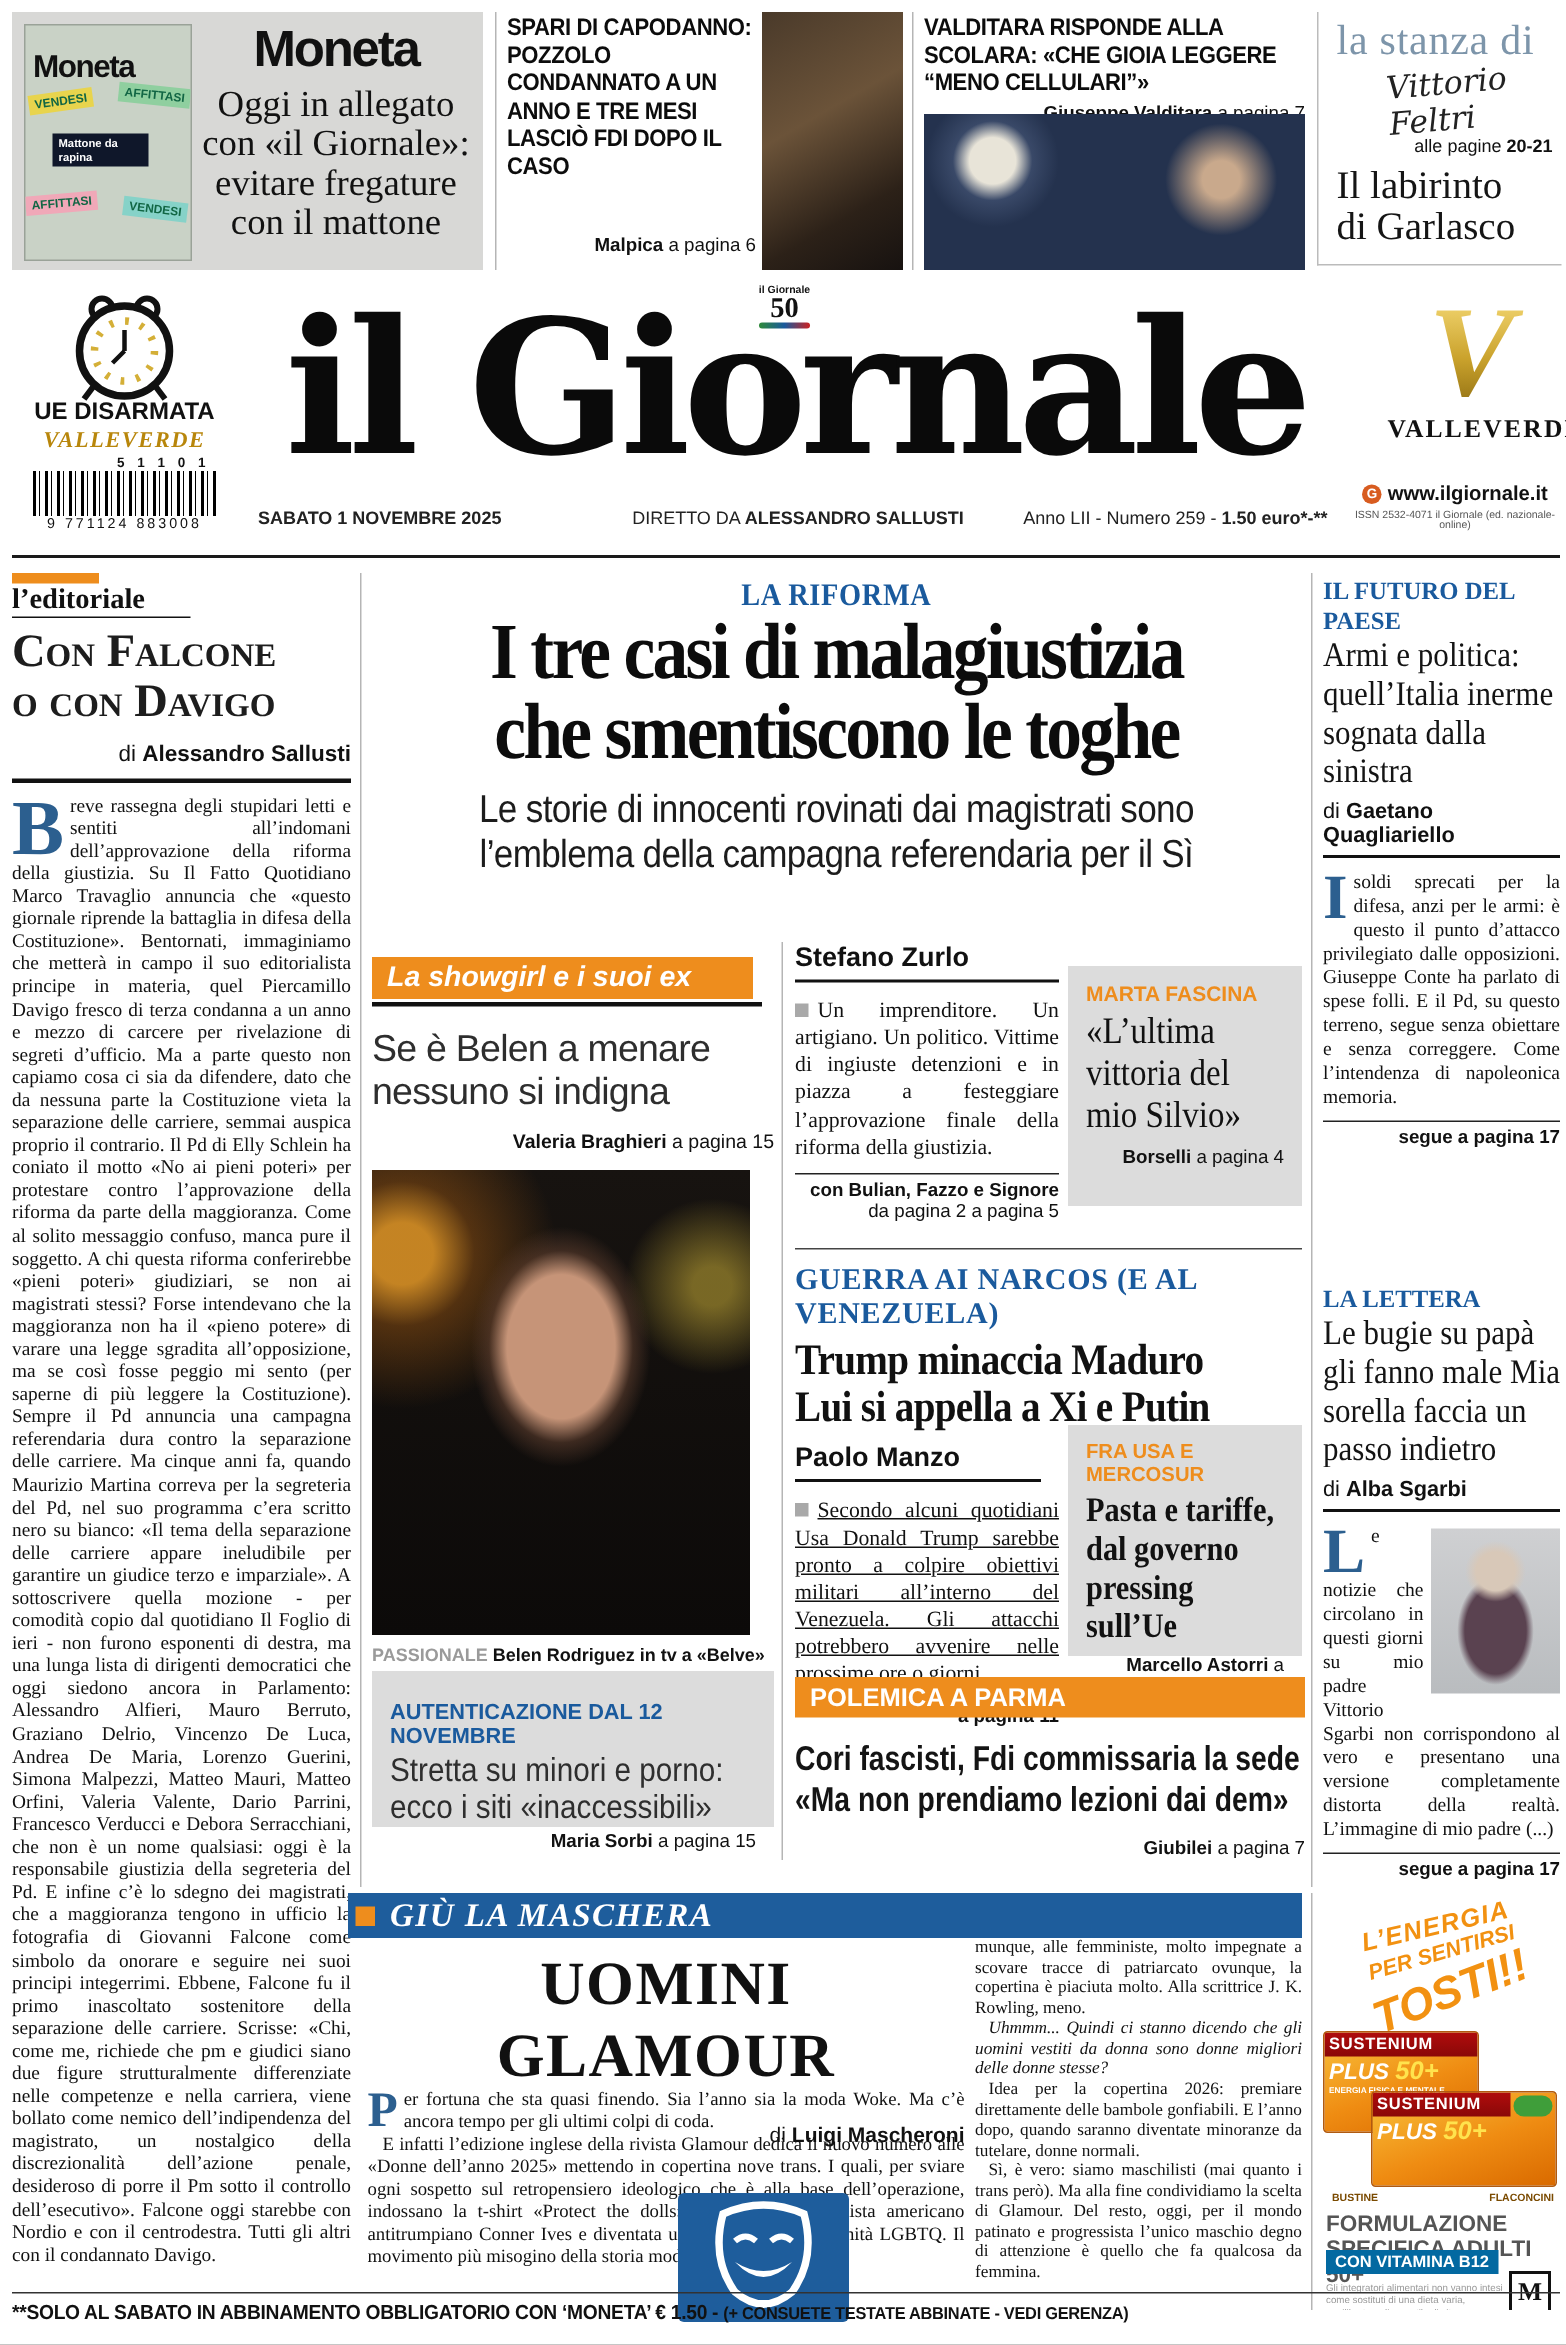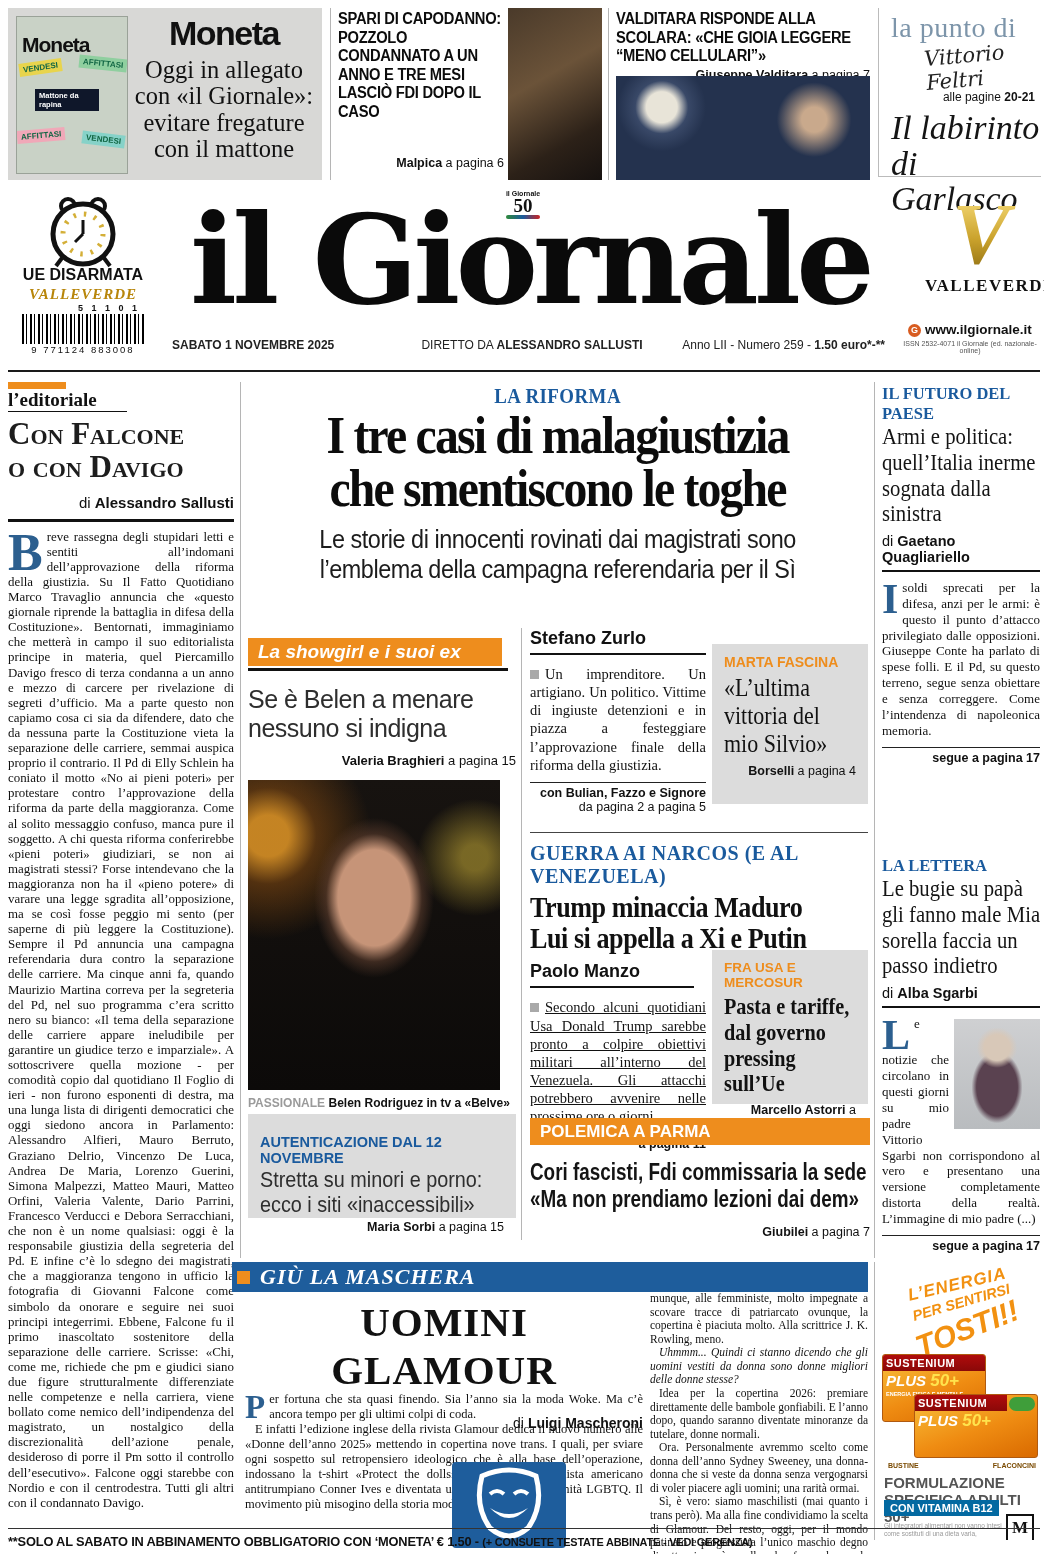--- a/index.html
+++ b/index.html
@@ -25,21 +25,21 @@
   .moneta-title{font:bold 34px "Liberation Sans",sans-serif;letter-spacing:-1.5px;margin:2px 0 4px;}
   .moneta-text{font-size:24.5px;line-height:1.08;}
   .brief-h{font:bold 16px "Liberation Sans",sans-serif;line-height:1.16;letter-spacing:-.3px;transform:scaleX(.92);transform-origin:0 0;white-space:normal;color:#0c0c0c;}
   .brief-by{font-size:12.5px;font-family:"Liberation Sans",sans-serif;}
   .photo{background:#555;}
   .pozzolo{background:linear-gradient(150deg,#4a3a2a 0%,#6b5339 40%,#2c2118 75%,#171210 100%);}
   .valditara{background:radial-gradient(circle at 18% 30%,#e8e4d8 0 7%,rgba(120,140,180,.25) 12%,transparent 20%),radial-gradient(circle at 78% 42%,#c9a98c 0 6%,#24324e 18%),linear-gradient(100deg,#101c33,#2c4a7e 55%,#1b2a47);}
   .stanza{left:878px;top:8px;width:162px;height:168px;border-left:1px solid #bbb;border-bottom:1px solid #bbb;}
   .stanza-kicker{font-size:28px;color:#7d95aa;letter-spacing:.5px;}
   .signature{font:italic 21px "DejaVu Serif",serif;transform:rotate(-5deg);display:inline-block;color:#222;}
-  .stanza-title{font-size:34px;line-height:1.05;color:#151515;font-style:italic;}
+  .stanza-title{font-size:26px;line-height:1.05;color:#151515;}
 
   
   .logo{font-family:"DejaVu Serif",serif;font-weight:bold;font-size:124px;letter-spacing:-5px;line-height:1;color:#0a0a0a;}
   .anniv-line{height:4px;border-radius:2px;background:linear-gradient(90deg,#2f8a3a,#1a5a9d,#c22);}
   .gold-v{font:italic bold 86px "Liberation Serif",serif;background:linear-gradient(#f8dd7a,#caa22c 55%,#8a6a10);-webkit-background-clip:text;background-clip:text;color:transparent;line-height:.95;}
   .vv-name{font:bold 17px "Liberation Serif",serif;letter-spacing:1.5px;}
   .globe{display:inline-block;width:13px;height:13px;border-radius:50%;background:#d85c20;color:#fff;font:bold 9px/13px "Liberation Sans",sans-serif;text-align:center;vertical-align:1px;}
   .barcode{background:repeating-linear-gradient(90deg,#000 0 2px,#fff 2px 4px,#000 4px 5px,#fff 5px 8px);}
 
   
@@ -124,21 +124,21 @@
 
   <div class="abs" style="left:616px;top:10px;width:254px;height:170px;">
     <div class="brief-h" style="width:276px;">VALDITARA RISPONDE ALLA SCOLARA: «CHE GIOIA LEGGERE “MENO CELLULARI”»</div>
     <div class="brief-by right" style="margin-top:2px;">
       <span class="b">Giuseppe Valditara</span><span> a pagina 7</span>
     </div>
     <div class="abs photo valditara" style="left:0;top:66px;width:254px;height:104px;"></div>
   </div>
 
   <div class="abs stanza">
-    <div class="stanza-kicker" style="padding:4px 0 0 12px;">la punto di</div>
+    <div class="stanza-kicker" style="padding:4px 0 0 12px;">la stanza di</div>
     <div style="padding-left:46px;margin-top:-2px;"><span class="signature">Vittorio Feltri</span></div>
     <div class="sans right" style="font-size:12px;padding-right:6px;">
       <span>alle pagine </span><span class="b">20-21</span>
     </div>
     <div class="stanza-title" style="padding:6px 0 0 12px;">
       <div>Il labirinto</div>
       <div>di Garlasco</div>
     </div>
   </div>
 
@@ -337,21 +337,20 @@
       </div>
     </div>
     <div class="abs just glam-txt" style="left:0;top:94px;width:398px;height:162px;overflow:hidden;">
       <p style="margin:0;"><span class="dropcap" style="font-size:33px;">P</span><span>er fortuna che sta quasi finendo. Sia l’anno sia la moda Woke. Ma c’è ancora tempo per gli ultimi colpi di coda.</span></p>
       <p style="margin:0;text-indent:10px;">E infatti l’edizione inglese della rivista Glamour dedica il nuovo numero alle «Donne dell’anno 2025» mettendo in copertina nove trans. I quali, per sviare ogni sospetto sul retropensiero ideologico che è alla base dell’operazione, indossano la t-shirt «Protect the dolls» disegnata dallo stilista americano antitrumpiano Conner Ives e diventata un simbolo della comunità LGBTQ. Il movimento più misogino della storia moderna. Co-</p>
     </div>
     <div class="abs just glam-txt2" style="left:405px;top:-6px;width:218px;height:262px;overflow:hidden;">
       <p style="margin:0;">munque, alle femministe, molto impegnate a scovare tracce di patriarcato ovunque, la copertina è piaciuta molto. Alla scrittrice J. K. Rowling, meno.</p>
       <p style="margin:0;text-indent:9px;font-style:italic;">Uhmmm... Quindi ci stanno dicendo che gli uomini vestiti da donna sono donne migliori delle donne stesse?</p>
       <p style="margin:0;text-indent:9px;">Idea per la copertina 2026: premiare direttamente delle bambole gonfiabili. E l’anno dopo, quando saranno diventate minoranze da tutelare, donne normali.</p>
-      <p style="margin:0;text-indent:9px;">Ora. Personalmente avremmo scelto come donna dell’anno Sydney Sweeney, una donna-donna che si veste da donna senza vergognarsi di voler piacere agli uomini; una rarità ormai.</p>
       <p style="margin:0;text-indent:9px;">Sì, è vero: siamo maschilisti (mai quanto i trans però). Ma alla fine condividiamo la scelta di Glamour. Del resto, oggi, per il mondo patinato e progressista l’unico maschio degno di attenzione è quello che fa qualcosa da femmina.</p>
     </div>
   </div>
 
   <div class="abs mask-box" style="left:452px;top:1462px;width:114px;height:86px;">
     <svg width="114" height="86" viewBox="0 0 114 86">
       <path d="M30 14 Q57 2 84 14 Q92 44 76 66 Q57 82 38 66 Q22 44 30 14 Z" fill="none" stroke="#fff" stroke-width="5"></path>
       <path d="M38 32 Q45 26 52 32" fill="none" stroke="#fff" stroke-width="4"></path>
       <path d="M62 32 Q69 26 76 32" fill="none" stroke="#fff" stroke-width="4"></path>
       <path d="M38 46 Q57 66 76 46 Q57 58 38 46 Z" fill="#fff"></path>

